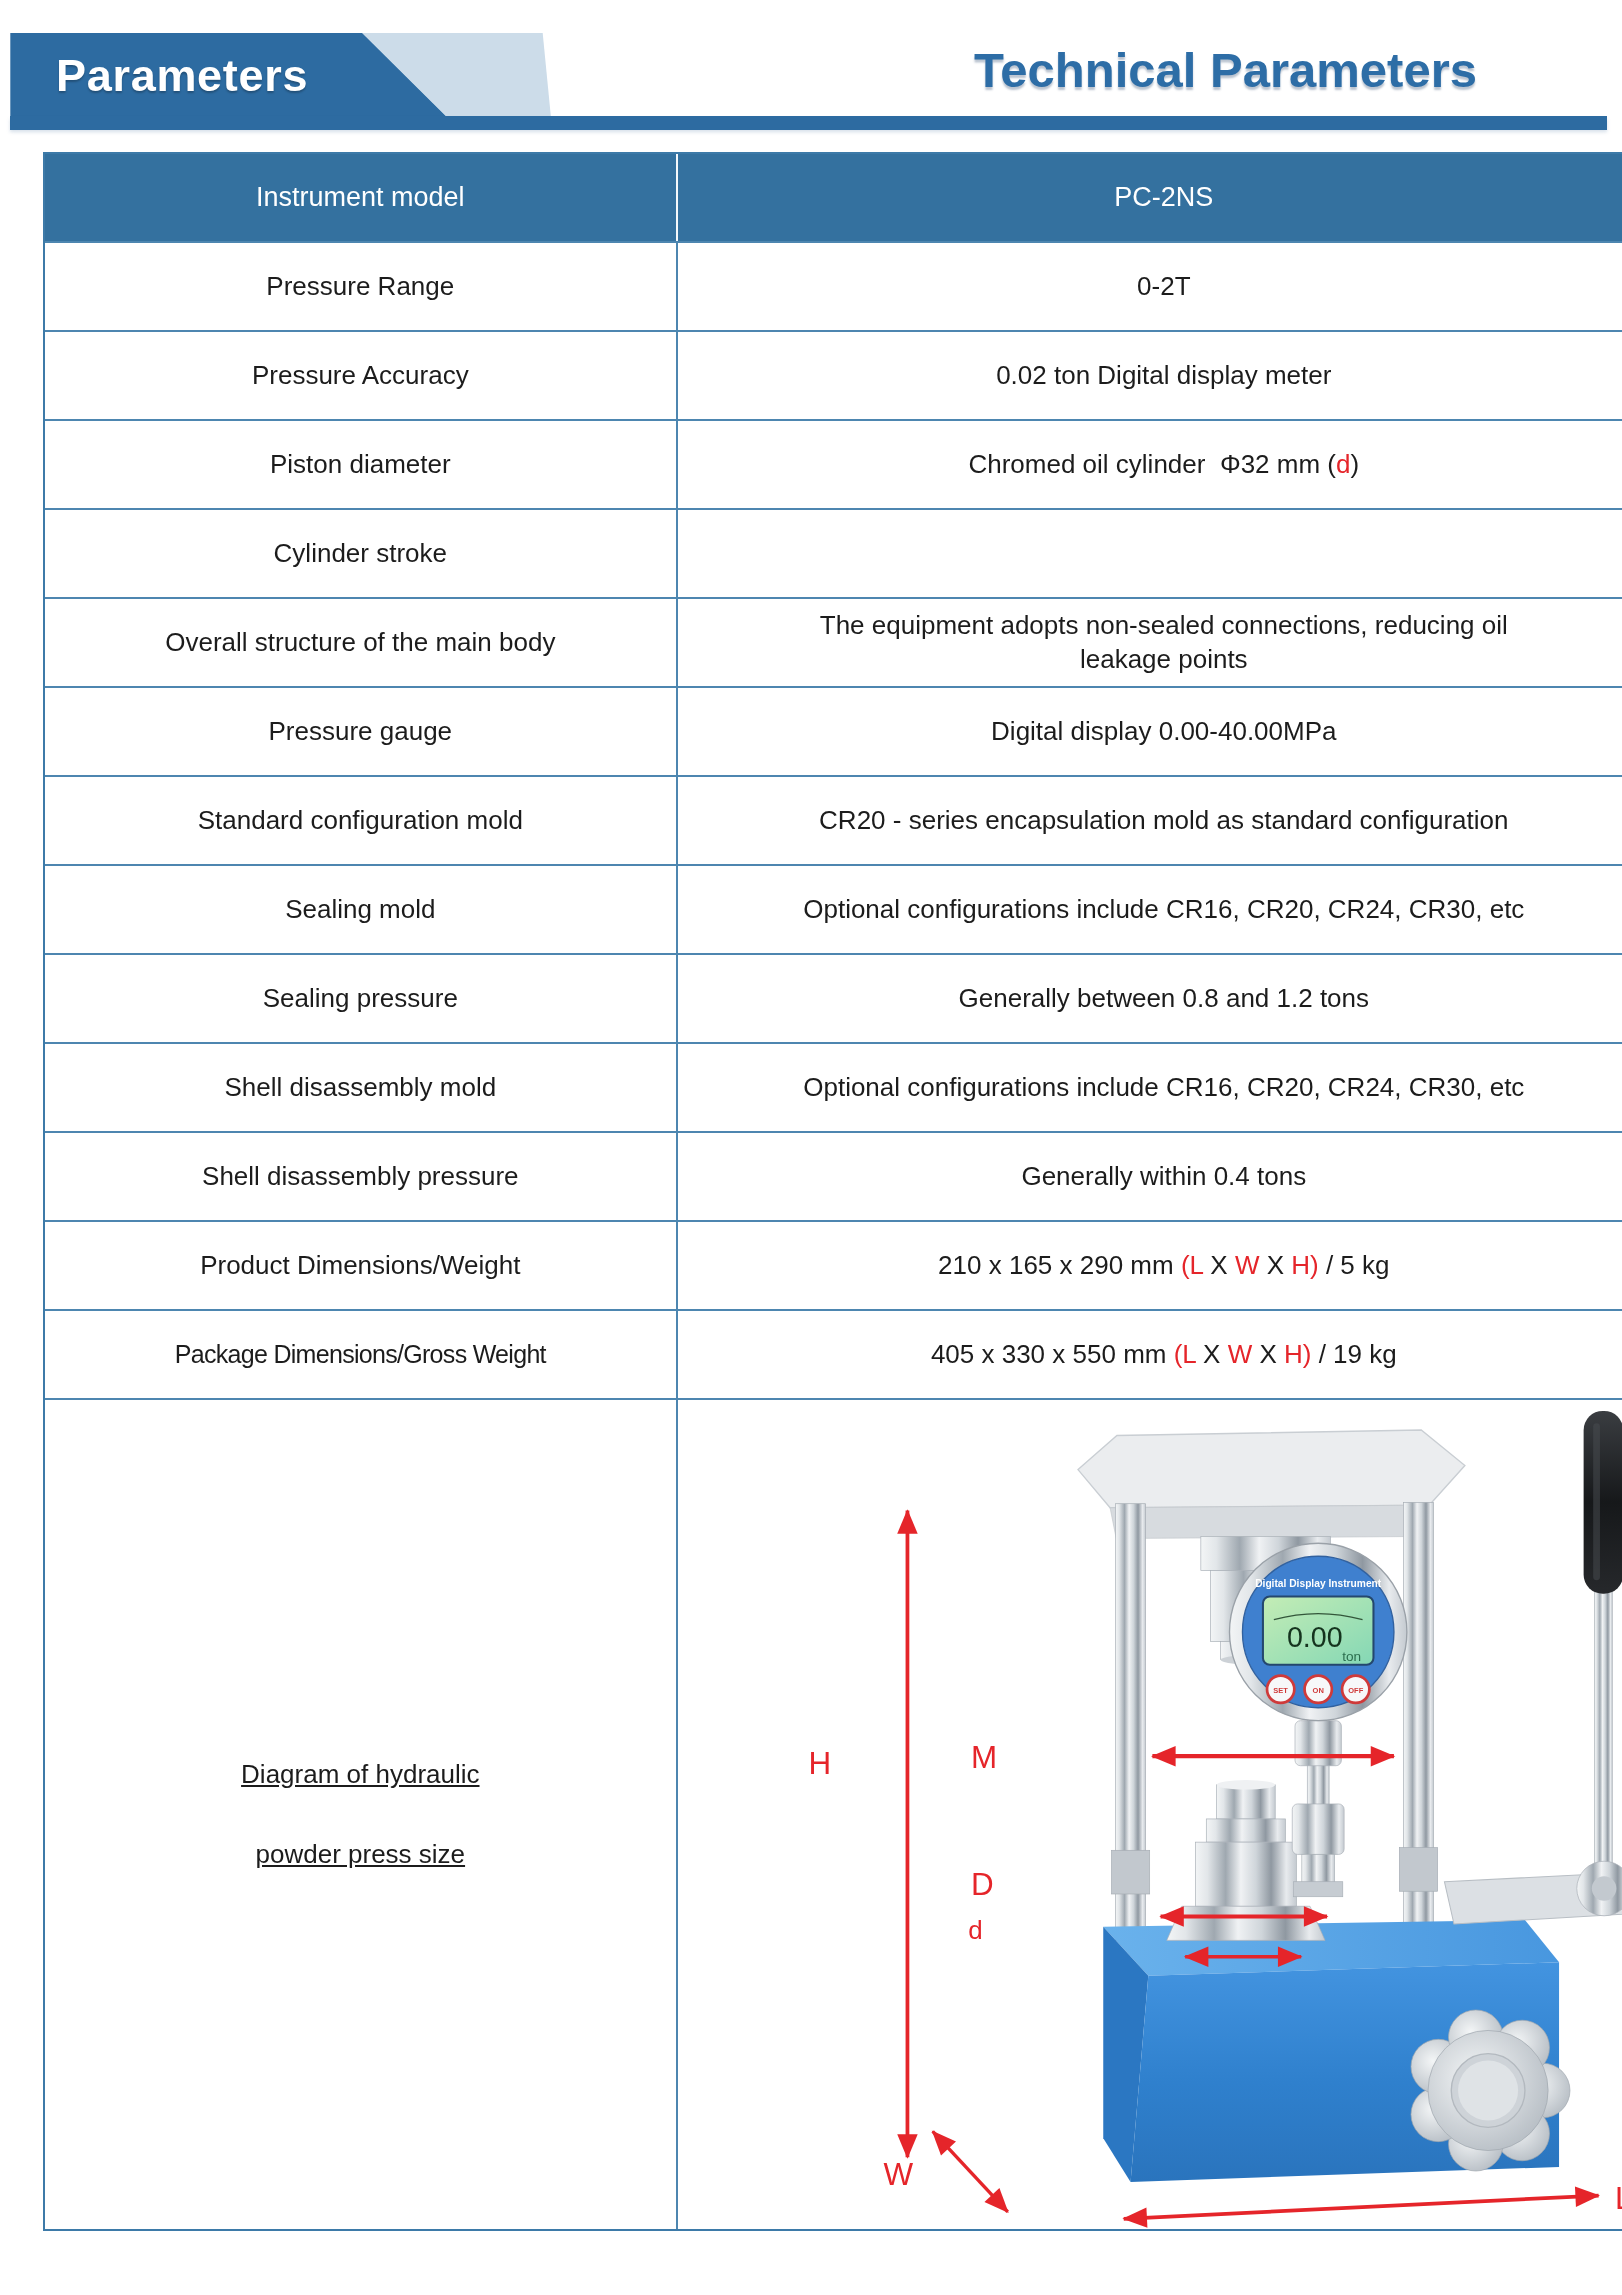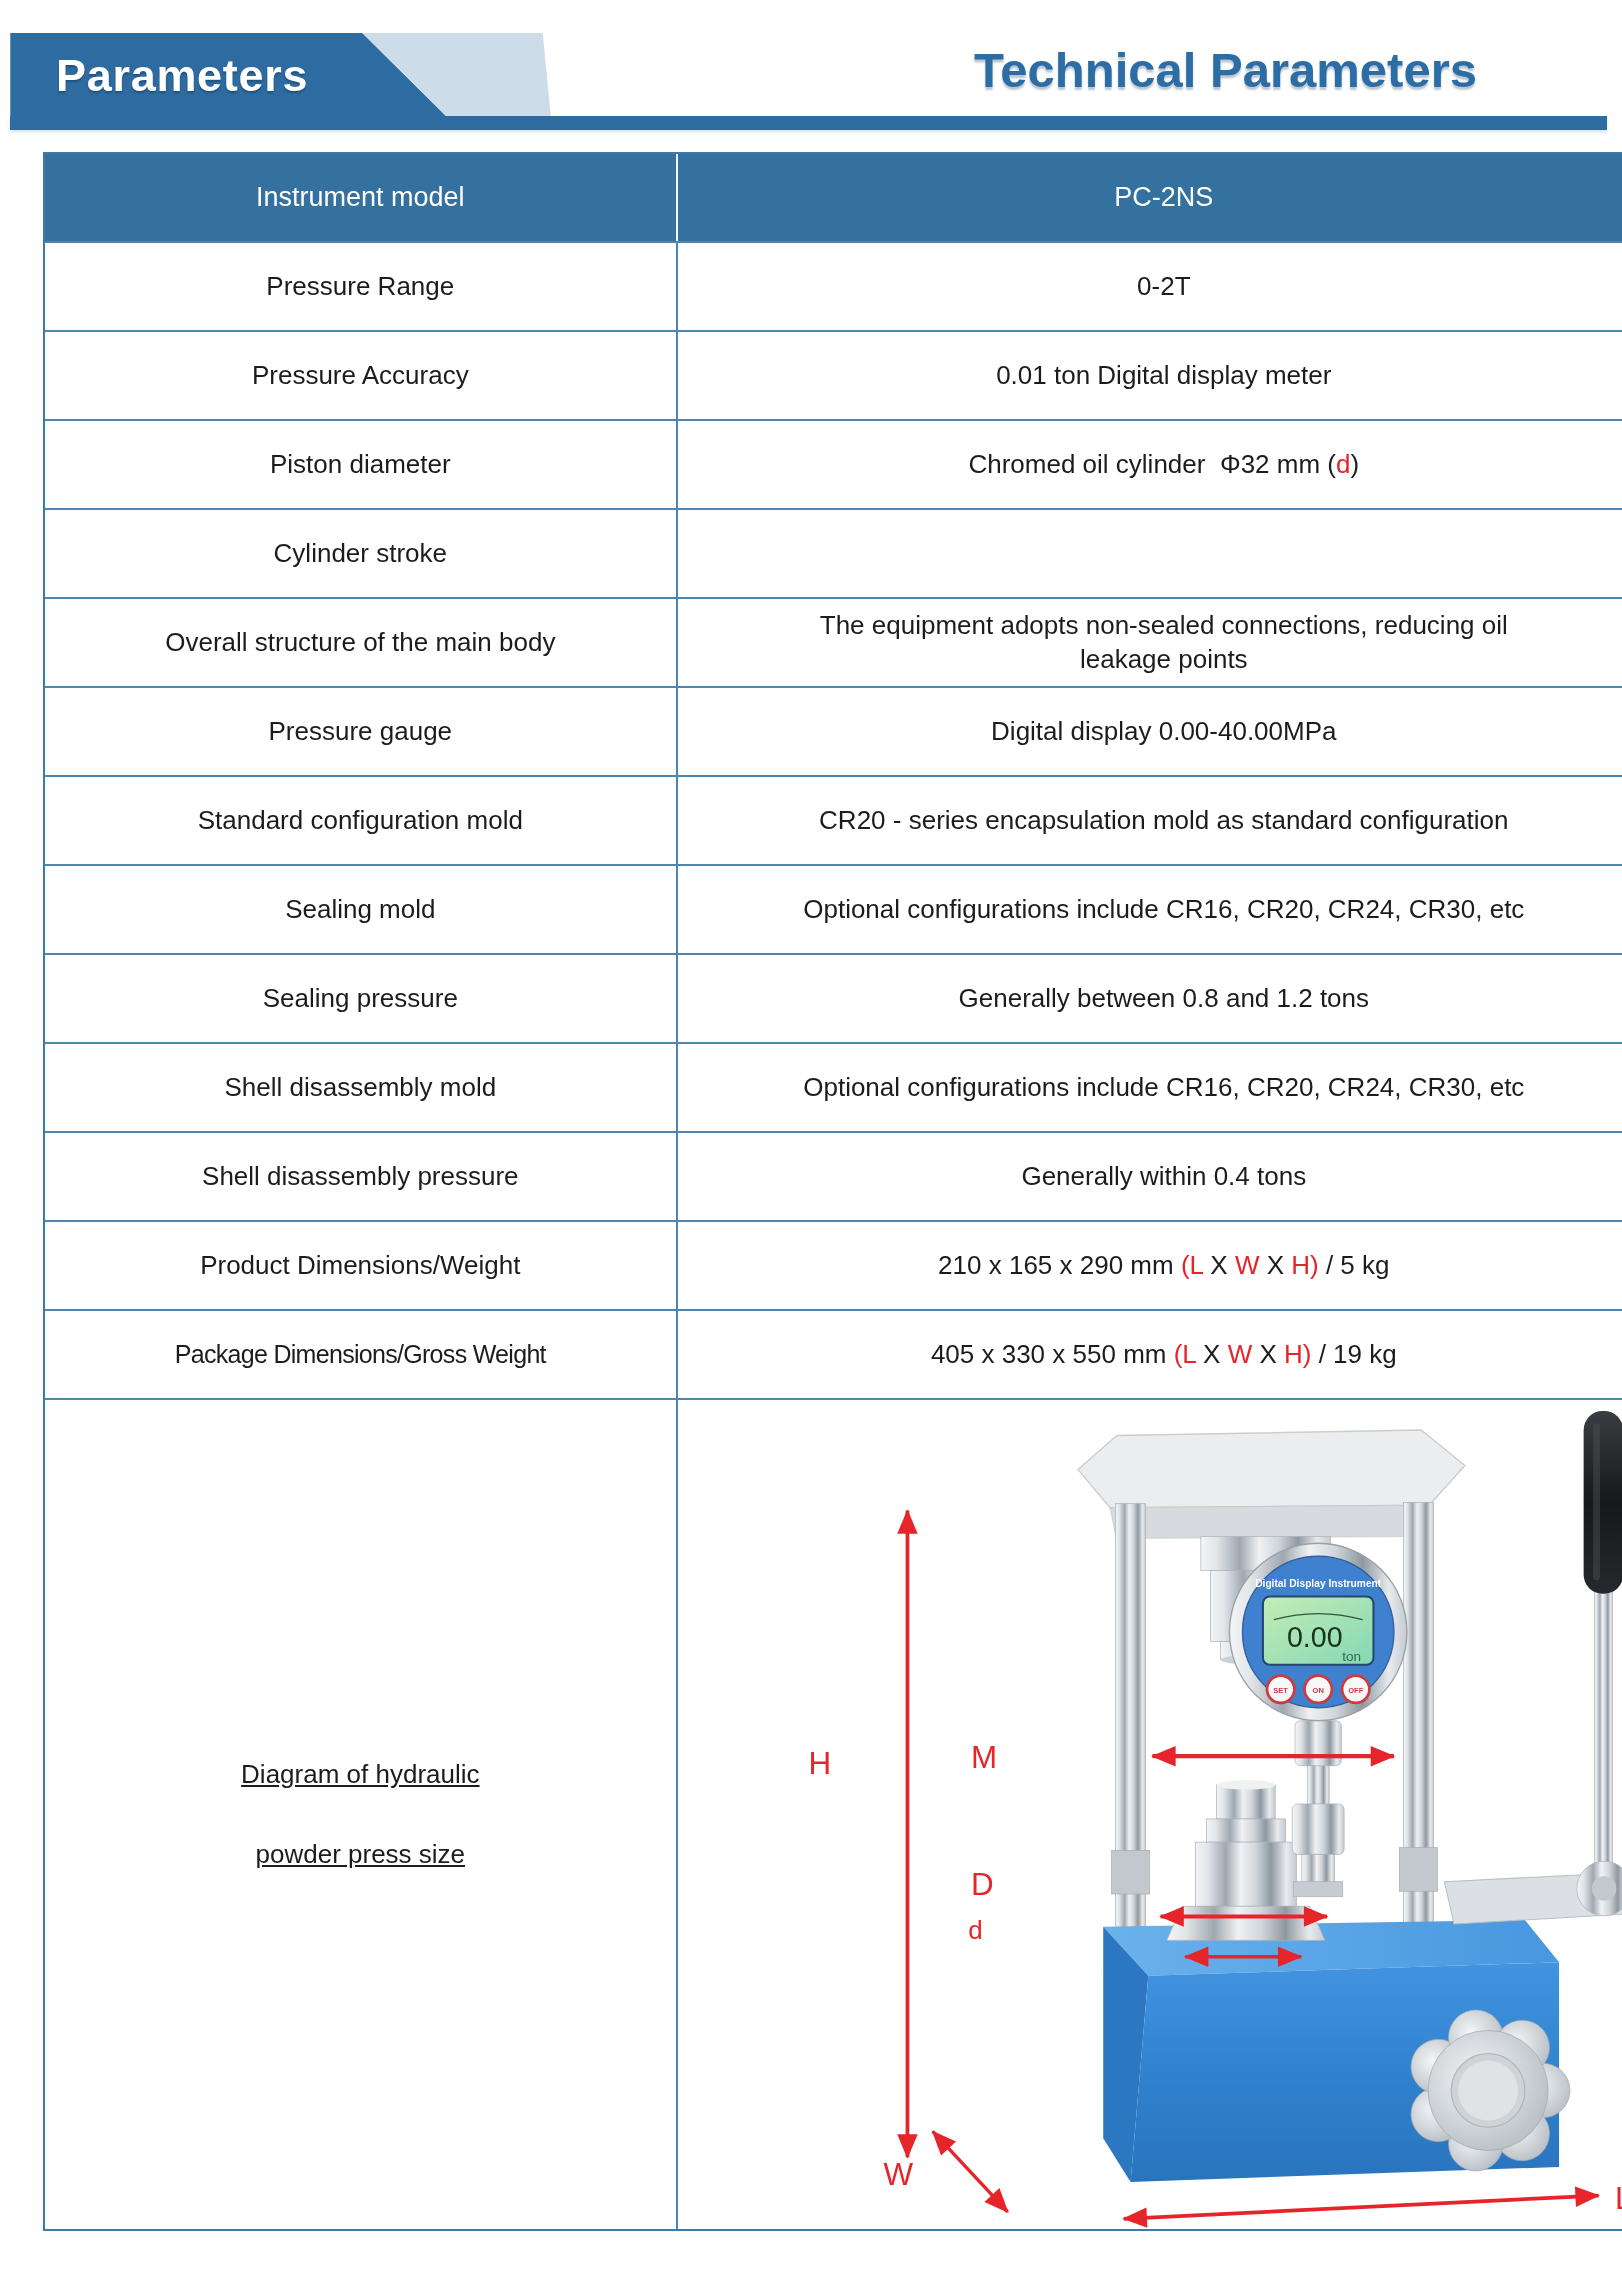--- a/index.html
+++ b/index.html
@@ -57,21 +57,21 @@
     <div class="t-row row-header">
       <div class="cell cell-param">Instrument model</div>
       <div class="cell cell-value">PC-2NS</div>
     </div>
 
     <div id="spec-rows" style="display:contents;"><div class="t-row">
           <div class="cell cell-param">Pressure Range</div>
           <div class="cell cell-value"><span><span>0-2T</span></span></div>
         </div><div class="t-row">
           <div class="cell cell-param">Pressure Accuracy</div>
-          <div class="cell cell-value"><span><span>0.01 ton Digital display meter</span></span></div>
+          <div class="cell cell-value"><span><span>0.02 ton Digital display meter</span></span></div>
         </div><div class="t-row">
           <div class="cell cell-param">Piston diameter</div>
           <div class="cell cell-value"><span><span>Chromed oil cylinder  Φ32 mm (</span><span class="red">d</span><span>)</span></span></div>
         </div><div class="t-row">
           <div class="cell cell-param">Cylinder stroke</div>
         </div><div class="t-row">
           <div class="cell cell-param">Overall structure of the main body</div>
           <div class="cell cell-value"><span><span>The equipment adopts non-sealed connections, reducing oil</span><br><span>leakage points</span></span></div>
         </div><div class="t-row">
           <div class="cell cell-param">Pressure gauge</div>

